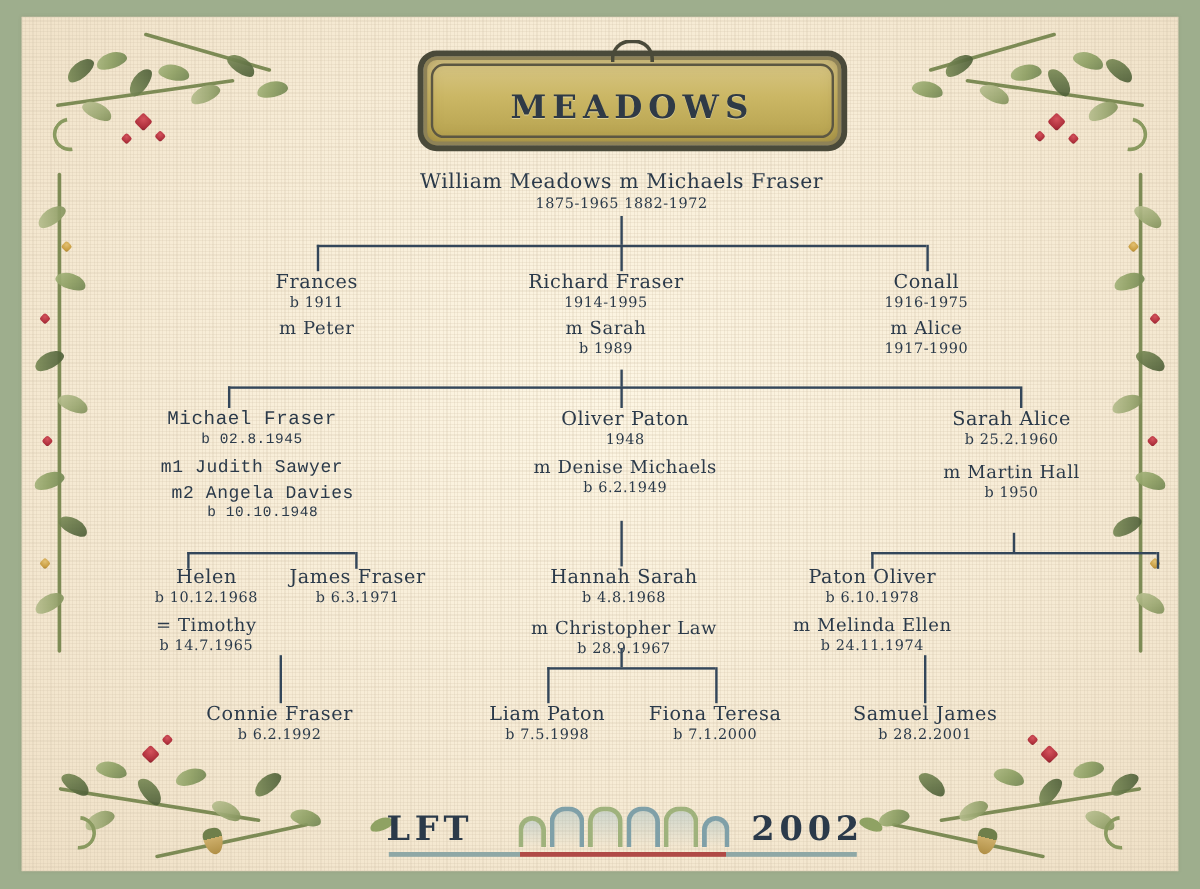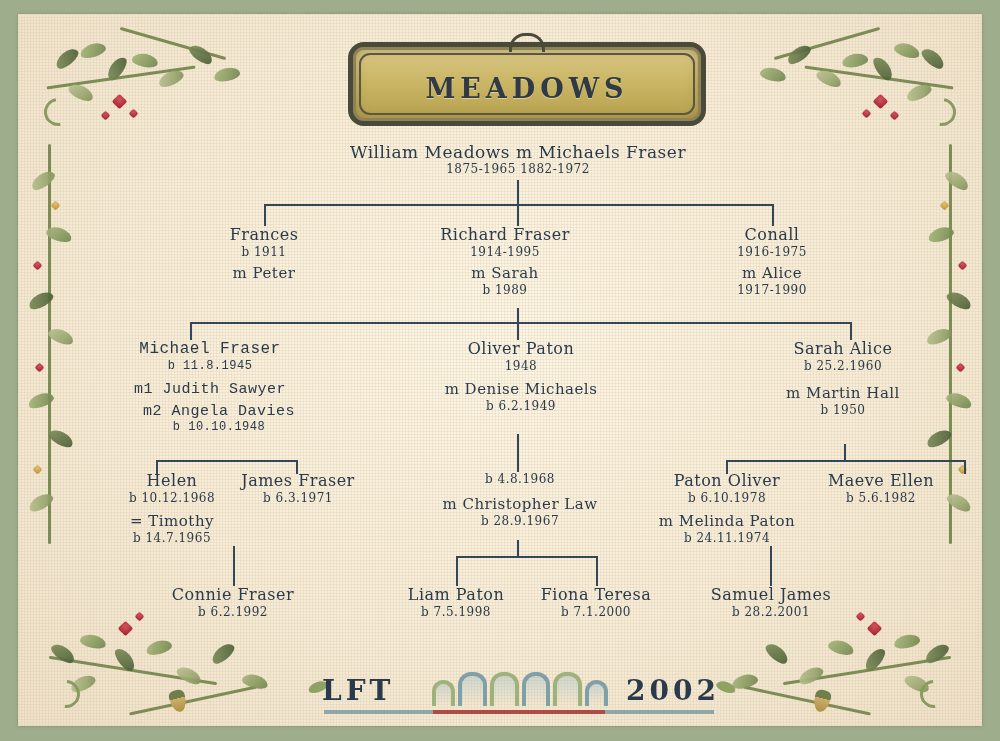--- a/index.html
+++ b/index.html
@@ -355,21 +355,21 @@
       </div>
 
       <div class="ln v" style="left:439px;top:166px;height:14px;"></div>
       <div class="ln h" style="left:112px;top:180px;width:660px;"></div>
       <div class="ln v" style="left:112px;top:180px;height:18px;"></div>
       <div class="ln v" style="left:439px;top:180px;height:18px;"></div>
       <div class="ln v" style="left:772px;top:180px;height:18px;"></div>
 
       <div class="node" style="left:22px;top:198px;width:220px;font-family:Liberation Mono, monospace;">
         <div class="nm">Michael Fraser</div>
-        <div class="dt">b 11.8.1945</div>
+        <div class="dt">b 02.8.1945</div>
         <div class="sp" style="margin-top:8px;">m1 Judith Sawyer</div>
         <div class="sp" style="margin-top:4px;padding-left:18px;">m2 Angela Davies</div>
         <div class="dt" style="padding-left:18px;">b 10.10.1948</div>
       </div>
 
       <div class="node" style="left:348px;top:198px;width:190px;">
         <div class="nm">Oliver Paton</div>
         <div class="dt">1948</div>
         <div class="sp" style="margin-top:8px;">m Denise Michaels</div>
         <div class="dt">b 6.2.1949</div>
@@ -399,36 +399,33 @@
         <div class="sp" style="margin-top:8px;text-align:center;">= Timothy</div>
         <div class="dt">b 14.7.1965</div>
       </div>
 
       <div class="node" style="left:150px;top:330px;width:140px;">
         <div class="nm">James Fraser</div>
         <div class="dt">b 6.3.1971</div>
       </div>
 
       <div class="node" style="left:352px;top:330px;width:180px;">
+        <div class="nm">Hannah Sarah</div>
         <div class="dt">b 4.8.1968</div>
         <div class="sp" style="margin-top:10px;">m Christopher Law</div>
         <div class="dt">b 28.9.1967</div>
       </div>
 
       <div class="node" style="left:576px;top:330px;width:146px;">
         <div class="nm">Paton Oliver</div>
         <div class="dt">b 6.10.1978</div>
-        <div class="sp" style="margin-top:8px;">m Melinda Paton</div>
+        <div class="sp" style="margin-top:8px;">m Melinda Ellen</div>
         <div class="dt">b 24.11.1974</div>
       </div>
 
-      <div class="node" style="left:730px;top:330px;width:146px;">
-        <div class="nm">Maeve Ellen</div>
-        <div class="dt">b 5.6.1982</div>
-      </div>
 
       <div class="ln v" style="left:155px;top:404px;height:40px;"></div>
       <div class="ln v" style="left:439px;top:398px;height:16px;"></div>
       <div class="ln h" style="left:378px;top:414px;width:140px;"></div>
       <div class="ln v" style="left:378px;top:414px;height:30px;"></div>
       <div class="ln v" style="left:518px;top:414px;height:30px;"></div>
       <div class="ln v" style="left:692px;top:404px;height:40px;"></div>
 
       <div class="node" style="left:84px;top:444px;width:142px;">
         <div class="nm">Connie Fraser</div>

